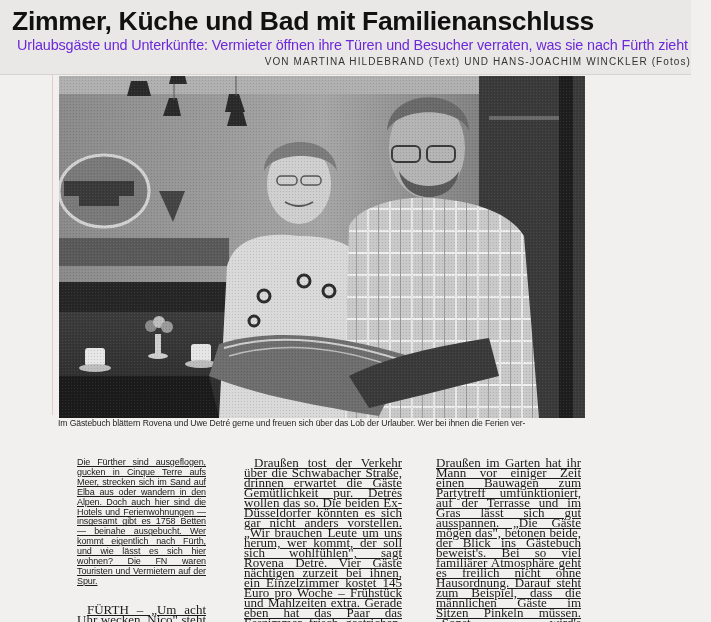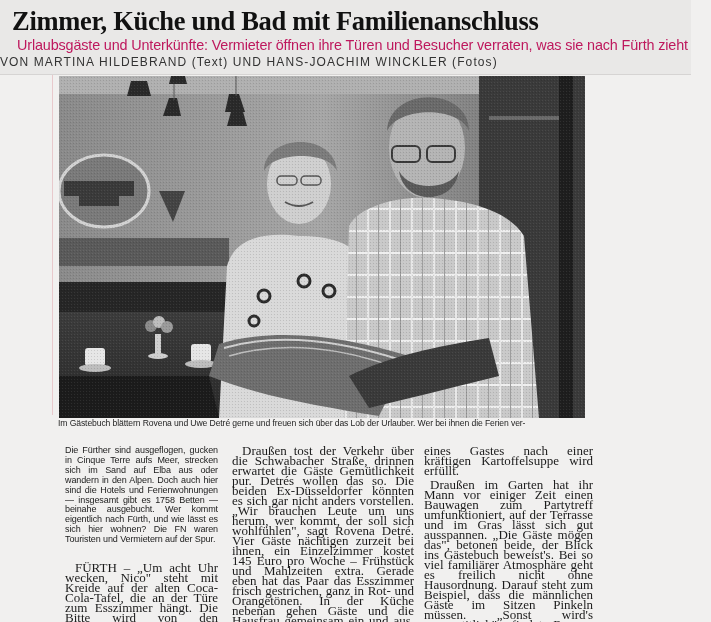--- a/index.html
+++ b/index.html
@@ -10,34 +10,34 @@
       font-family: "Liberation Sans", sans-serif;
       color: #1a1a1a;
     }
     .header-strip {
       position: absolute; left: 0; top: 0; width: 691px; height: 74px;
       background: #e9e8e7;
       border-bottom: 1px solid #d6d4d3;
     }
     .headline {
       position: absolute; left: 12px; top: 6px; width: 680px;
-      font-family: Liberation Serif, serif;
+      font-family: Liberation Sans, sans-serif;
       font-weight: bold; font-size: 26.5px; letter-spacing: -0.3px;
       color: #111; white-space: nowrap; line-height: 30px;
     }
     .subhead {
       position: absolute; left: 17px; top: 37px; width: 680px;
       font-family: "Liberation Sans", sans-serif;
-      font-size: 14.4px; color: #be185d; white-space: nowrap; line-height: 17px;
+      font-size: 14.4px; color: #6d28d9; white-space: nowrap; line-height: 17px;
       letter-spacing: -0.15px;
     }
     .byline {
-      position: absolute; left: 0; top: 56px; width: 691px; text-align: left;
+      position: absolute; left: 0; top: 56px; width: 691px; text-align: right;
       font-family: "Liberation Sans", sans-serif;
-      font-size: 12px; letter-spacing: 1.1px; color: #333; line-height: 12px;
+      font-size: 10px; letter-spacing: 1.1px; color: #333; line-height: 12px;
     }
     .margin-rule {
       position: absolute; left: 52px; top: 75px; width: 1px; height: 340px;
       background: #e8c9cc;
     }
     .photo {
       position: absolute; left: 59px; top: 76px; width: 526px; height: 342px;
       overflow: hidden; background: #4a4a4a;
     }
     .photo svg { display: block; }
@@ -46,21 +46,21 @@
       font-family: "Liberation Sans", sans-serif;
       font-size: 8.6px; line-height: 11px; color: #1e1e1e;
       letter-spacing: -0.1px;
     }
     .caption span { display: block; white-space: nowrap; }
     .col {
       position: absolute; top: 442px;
       font-size: 9.2px; line-height: 9.9px; color: #1b1b1b;
       text-align: justify;
     }
-    .col p { margin: 4px; }
+    .col p { margin: 16px; text-decoration: underline; }
     .col-1 { left: 61px; width: 161px; }
     .intro {
       font-family: "Liberation Sans", sans-serif;
       font-size: 9px; line-height: 9.9px; letter-spacing: -0.1px;
     }
     .body-text {
       font-family: "Liberation Serif", serif;
       font-size: 13px; line-height: 10px;
     }
     .col-1 .body-text { margin-top: 18px; text-indent: 10px; }
@@ -184,15 +184,14 @@
 <div class="col col-1">
   <p class="intro">Die Fürther sind ausgeflogen, gucken in Cinque Terre aufs Meer, strecken sich im Sand auf Elba aus oder wandern in den Alpen. Doch auch hier sind die Hotels und Ferienwohnungen — insgesamt gibt es 1758 Betten — beinahe ausgebucht. Wer kommt eigentlich nach Fürth, und wie lässt es sich hier wohnen? Die FN waren Touristen und Vermietern auf der Spur.</p>
   <p class="body-text">FÜRTH – „Um acht Uhr wecken, Nico" steht mit Kreide auf der alten Coca-Cola-Tafel, die an der Türe zum Esszimmer hängt. Die Bitte wird von den Gasteltern selbstverständlich erfüllt. Wer bei Rovena und Uwe Detré übernachtet, der kann sich wie zu Hause fühlen. Außer dem Schlafzimmer der Vermieter gibt es praktisch kein Tabu.</p>
 </div>
 
 <div class="col col-2">
   <p class="body-text">Draußen tost der Verkehr über die Schwabacher Straße, drinnen erwartet die Gäste Gemütlichkeit pur. Detrés wollen das so. Die beiden Ex-Düsseldorfer könnten es sich gar nicht anders vorstellen. „Wir brauchen Leute um uns herum, wer kommt, der soll sich wohlfühlen", sagt Rovena Detré. Vier Gäste nächtigen zurzeit bei ihnen, ein Einzelzimmer kostet 145 Euro pro Woche – Frühstück und Mahlzeiten extra. Gerade eben hat das Paar das Esszimmer frisch gestrichen, ganz in Rot- und Orangetönen. In der Küche nebenan gehen Gäste und die Hausfrau gemeinsam ein und aus. Neulich kochte Rovena Detré einen großen</p>
 </div>
 
 <div class="col col-3">
-  <p class="body-text">eines Gastes nach einer kräftigen Kartoffelsuppe wird erfüllt.</p>
   <p class="body-text">Draußen im Garten hat ihr Mann vor einiger Zeit einen Bauwagen zum Partytreff umfunktioniert, auf der Terrasse und im Gras lässt sich gut ausspannen. „Die Gäste mögen das", betonen beide, der Blick ins Gästebuch beweist's. Bei so viel familiärer Atmosphäre geht es freilich nicht ohne Hausordnung. Darauf steht zum Beispiel, dass die männlichen Gäste im Sitzen Pinkeln müssen. „Sonst wird's unappetitlich", findet Rovena Detré und schmunzelt.</p>
 </div>
 
 </body></html>

